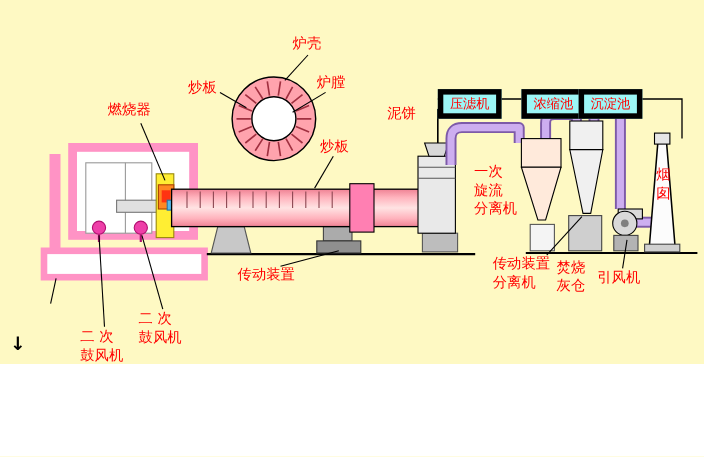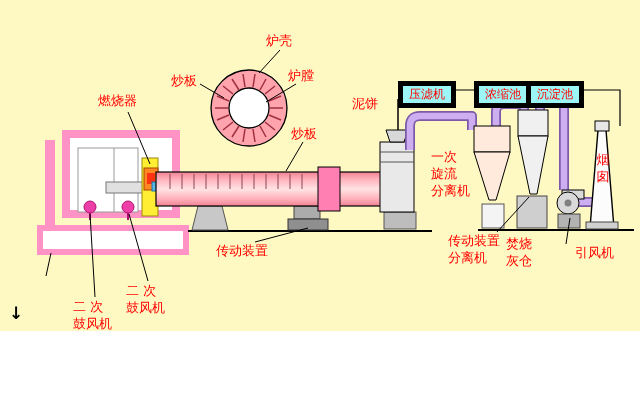--- a/index.html
+++ b/index.html
@@ -145,21 +145,21 @@
   <div class="lbl" style="left:291px;top:125px">炒板</div>
   <div class="lbl" style="left:216px;top:242px">传动装置</div>
   <div class="lbl" style="left:352px;top:95px">泥饼</div>
   <div class="lbl" style="left:431px;top:148px">一次
 旋流
 分离机</div>
   <div class="lbl" style="left:448px;top:232px">传动装置
 分离机</div>
   <div class="lbl" style="left:506px;top:235px">焚烧
 灰仓</div>
-  <div class="lbl" style="left:575px;top:244px">引风机</div>
+  <div class="lbl" style="left:543px;top:244px">引风机</div>
   <div class="lbl vert" style="left:595px;top:151px">烟
 囱</div>
   <div class="arrow" style="left:9px;top:305px">↓</div>
   <div class="lbl" style="left:73px;top:298px">二 次
 鼓风机</div>
   <div class="lbl" style="left:126px;top:282px">二 次
 鼓风机</div>
 
   <div class="pbox" style="left:398px;top:81px">
     <span>压滤机</span>

